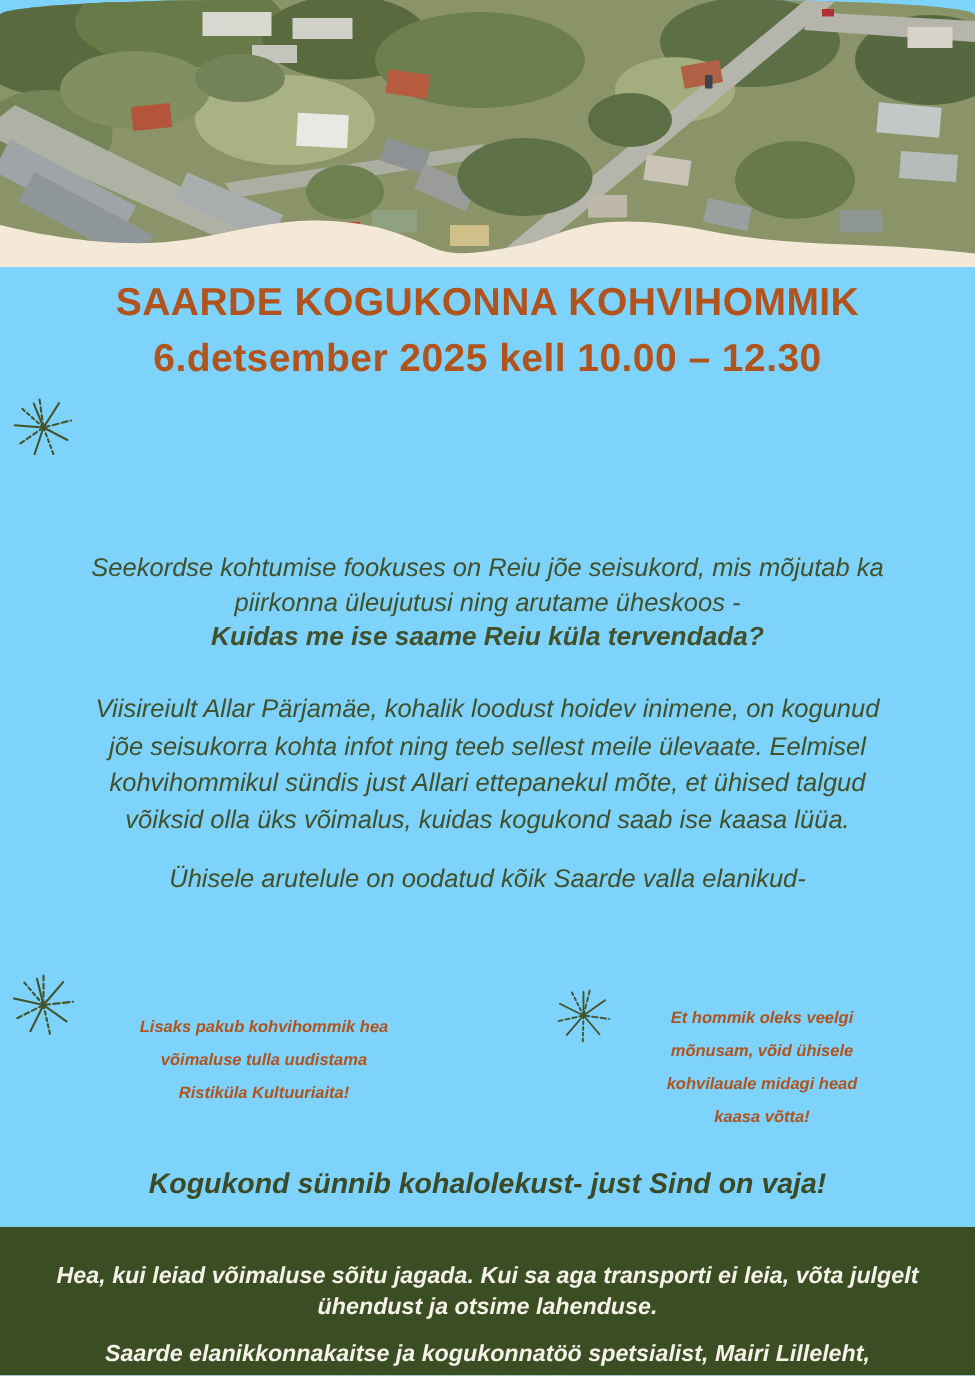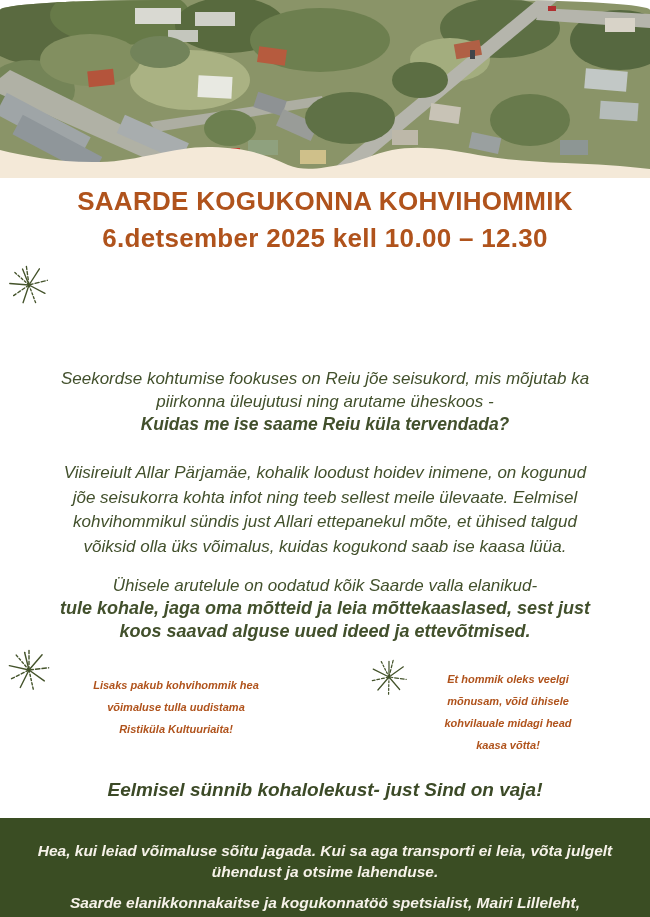--- a/index.html
+++ b/index.html
@@ -1,20 +1,20 @@
 <!DOCTYPE html>
 <html><head>
 <meta charset="utf-8">
 <style>
   html,body{margin:0;padding:0;background:#e9e2d6;}
   .poster{
     position:relative;
     width:650px;height:917px;
     margin:0 auto;
-    background:#ffffff;
+    background:#7dd3fc;
     overflow:hidden;
     font-family:"Liberation Sans", sans-serif;
     color:#42502c;
   }
   
   .hero{
     position:absolute;top:0;left:0;width:650px;height:178px;
     border-top-left-radius:160px 10px;
     border-top-right-radius:160px 10px;
     overflow:hidden;
@@ -193,33 +193,31 @@
     <div class="bold-line">Kuidas me ise saame Reiu küla tervendada?</div>
   </div>
 
   <div class="center about pre">Viisireiult Allar Pärjamäe, kohalik loodust hoidev inimene, on kogunud
 jõe seisukorra kohta infot ning teeb sellest meile ülevaate. Eelmisel
 kohvihommikul sündis just Allari ettepanekul mõte, et ühised talgud
 võiksid olla üks võimalus, kuidas kogukond saab ise kaasa lüüa.</div>
 
   <div class="center invite">
     <div class="reg">Ühisele arutelule on oodatud kõik Saarde valla elanikud-</div>
-    <div class="bold-line pre">tule kohale, jaga oma mõtteid ja leia mõttekaaslased, sest just
-koos saavad alguse uued ideed ja ettevõtmised.</div>
   </div>
 
   <div class="highlight hl-left pre">Lisaks pakub kohvihommik hea
 võimaluse tulla uudistama
 Ristiküla Kultuuriaita!</div>
   <div class="highlight hl-right pre">Et hommik oleks veelgi
 mõnusam, võid ühisele
 kohvilauale midagi head
 kaasa võtta!</div>
 
-  <div class="center cta">Eelmisel sünnib kohalolekust- just Sind on vaja!</div>
+  <div class="center cta">Kogukond sünnib kohalolekust- just Sind on vaja!</div>
 
   <div class="footer">
     <div class="pre">Hea, kui leiad võimaluse sõitu jagada. Kui sa aga transporti ei leia, võta julgelt
 ühendust ja otsime lahenduse.</div>
     <div class="pre contact">Saarde elanikkonnakaitse ja kogukonnatöö spetsialist, Mairi Lilleleht,
 5209502, mairi.lilleleht@saarde.ee</div>
   </div>
 
 </div>
 

